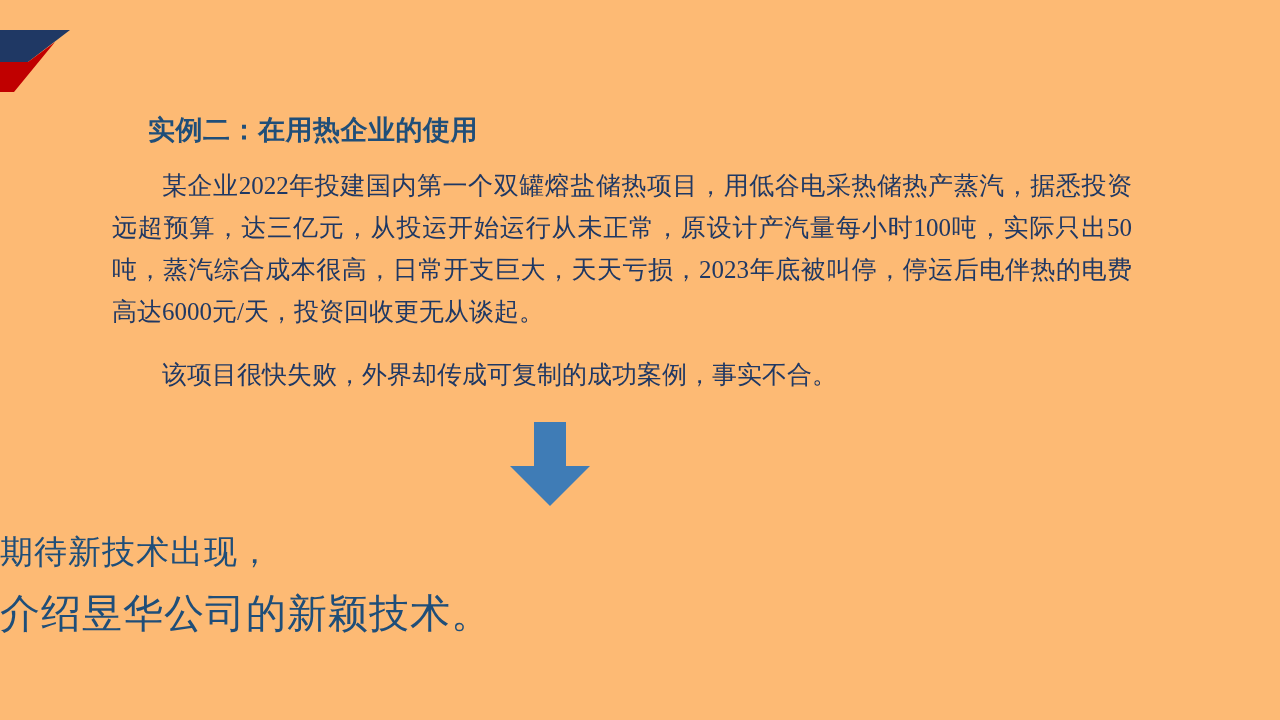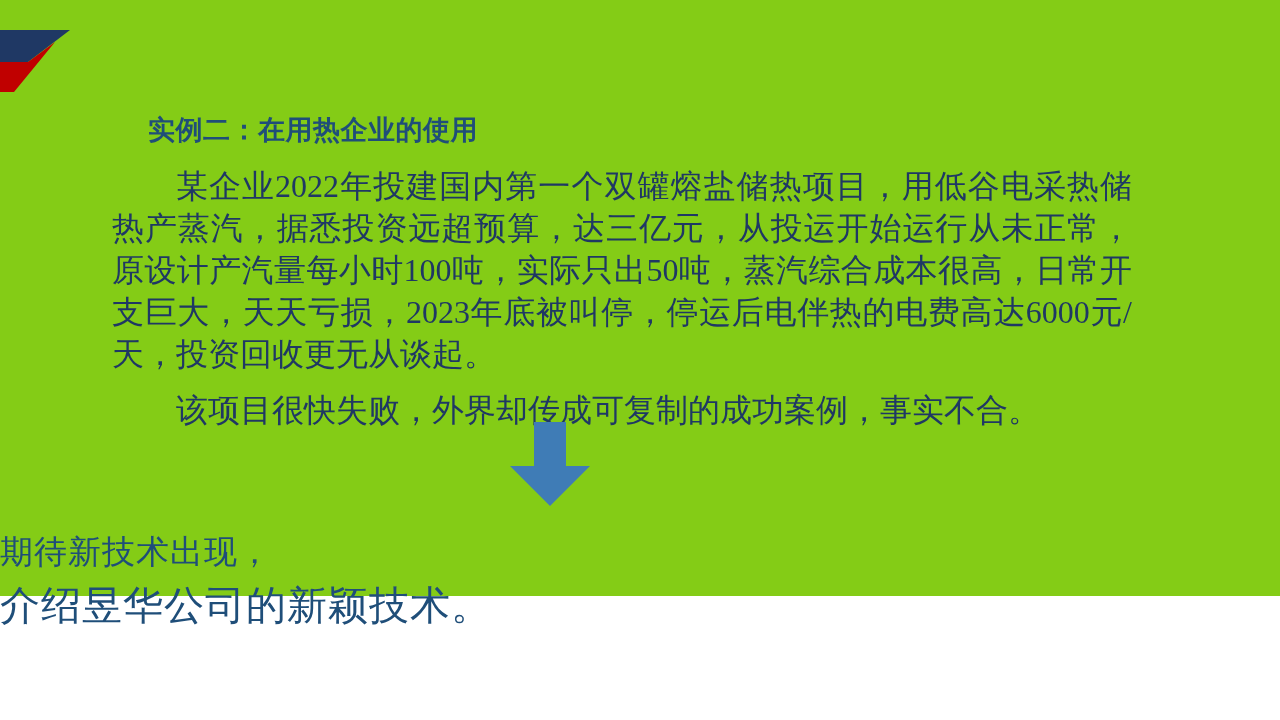--- a/index.html
+++ b/index.html
@@ -9,22 +9,22 @@
   body {
     width: 1280px;
     height: 720px;
     background: #ffffff;
     font-family: "Liberation Serif", "DejaVu Serif", serif;
     overflow: hidden;
   }
   .slide {
     position: relative;
     width: 1280px;
-    height: 596px;
-    background: #84cc16;
+    height: 720px;
+    background: #fdba74;
   }
 
   
   .corner-deco {
     position: absolute;
     left: 0;
     top: 30px;
     width: 75px;
     height: 62px;
   }
@@ -47,30 +47,30 @@
 
   
   .body-block {
     position: absolute;
     left: 112px;
     top: 165px;
     width: 1020px;
   }
   .para {
     font-family: "Liberation Serif", "DejaVu Serif", serif;
-    font-size: 32px;
+    font-size: 25px;
     line-height: 42px;
     color: #1f3864;
     text-align: justify;
     text-justify: inter-ideograph;
     text-indent: 2em;
     margin: 0 0 6px 0;
   }
   .para.second {
-    margin-top: 14px;
+    margin-top: 21px;
   }
 
   
   .arrow-wrap {
     position: absolute;
     left: 504px;
     top: 418px;
     width: 92px;
     height: 92px;
   }
@@ -92,20 +92,21 @@
     color: #1f4e79;
     line-height: 48px;
     letter-spacing: 1px;
   }
   .conclusion-line-2 {
     font-family: "Liberation Sans", "DejaVu Sans", sans-serif;
     font-size: 40px;
     color: #1f4e79;
     line-height: 58px;
     letter-spacing: 1px;
+    margin-top: 8px;
   }
 </style>
 </head>
 <body>
 
 <div class="slide">
 
   <div class="corner-deco">
     <svg width="75" height="62" viewBox="0 0 75 62" xmlns="http://www.w3.org/2000/svg" aria-hidden="true">
       <polygon points="0,0 70,0 28,32 0,32" fill="#1f3864"></polygon>

